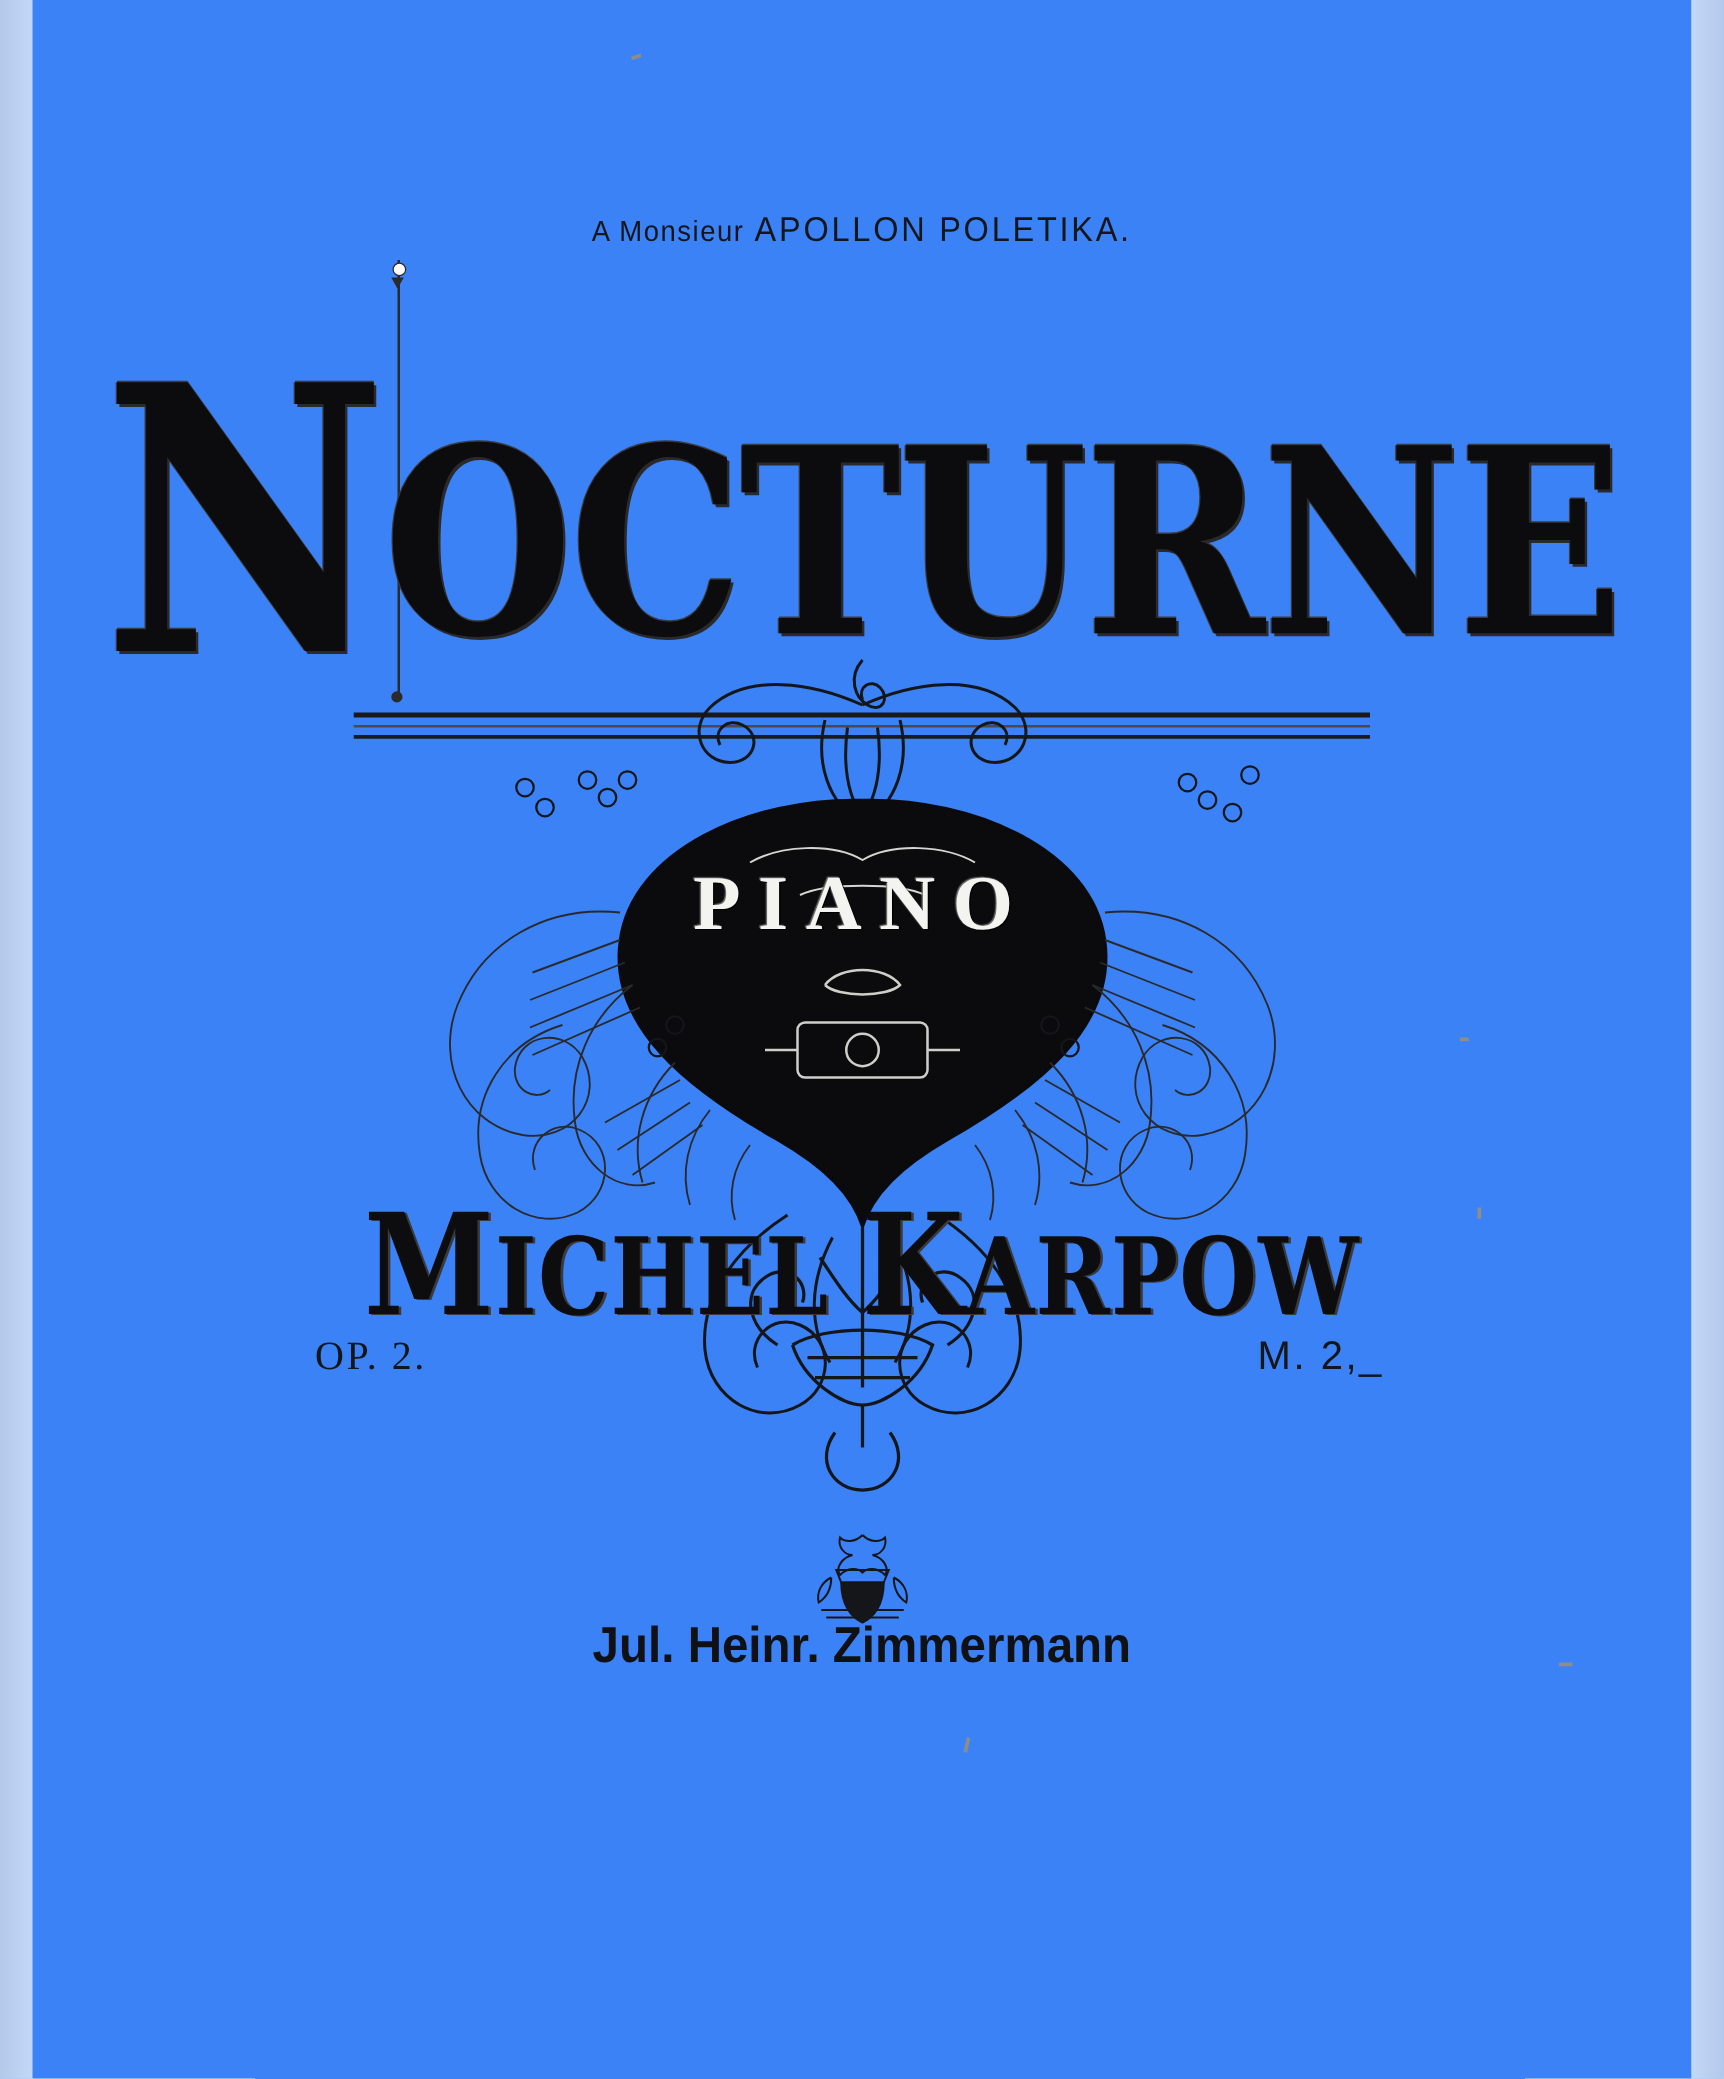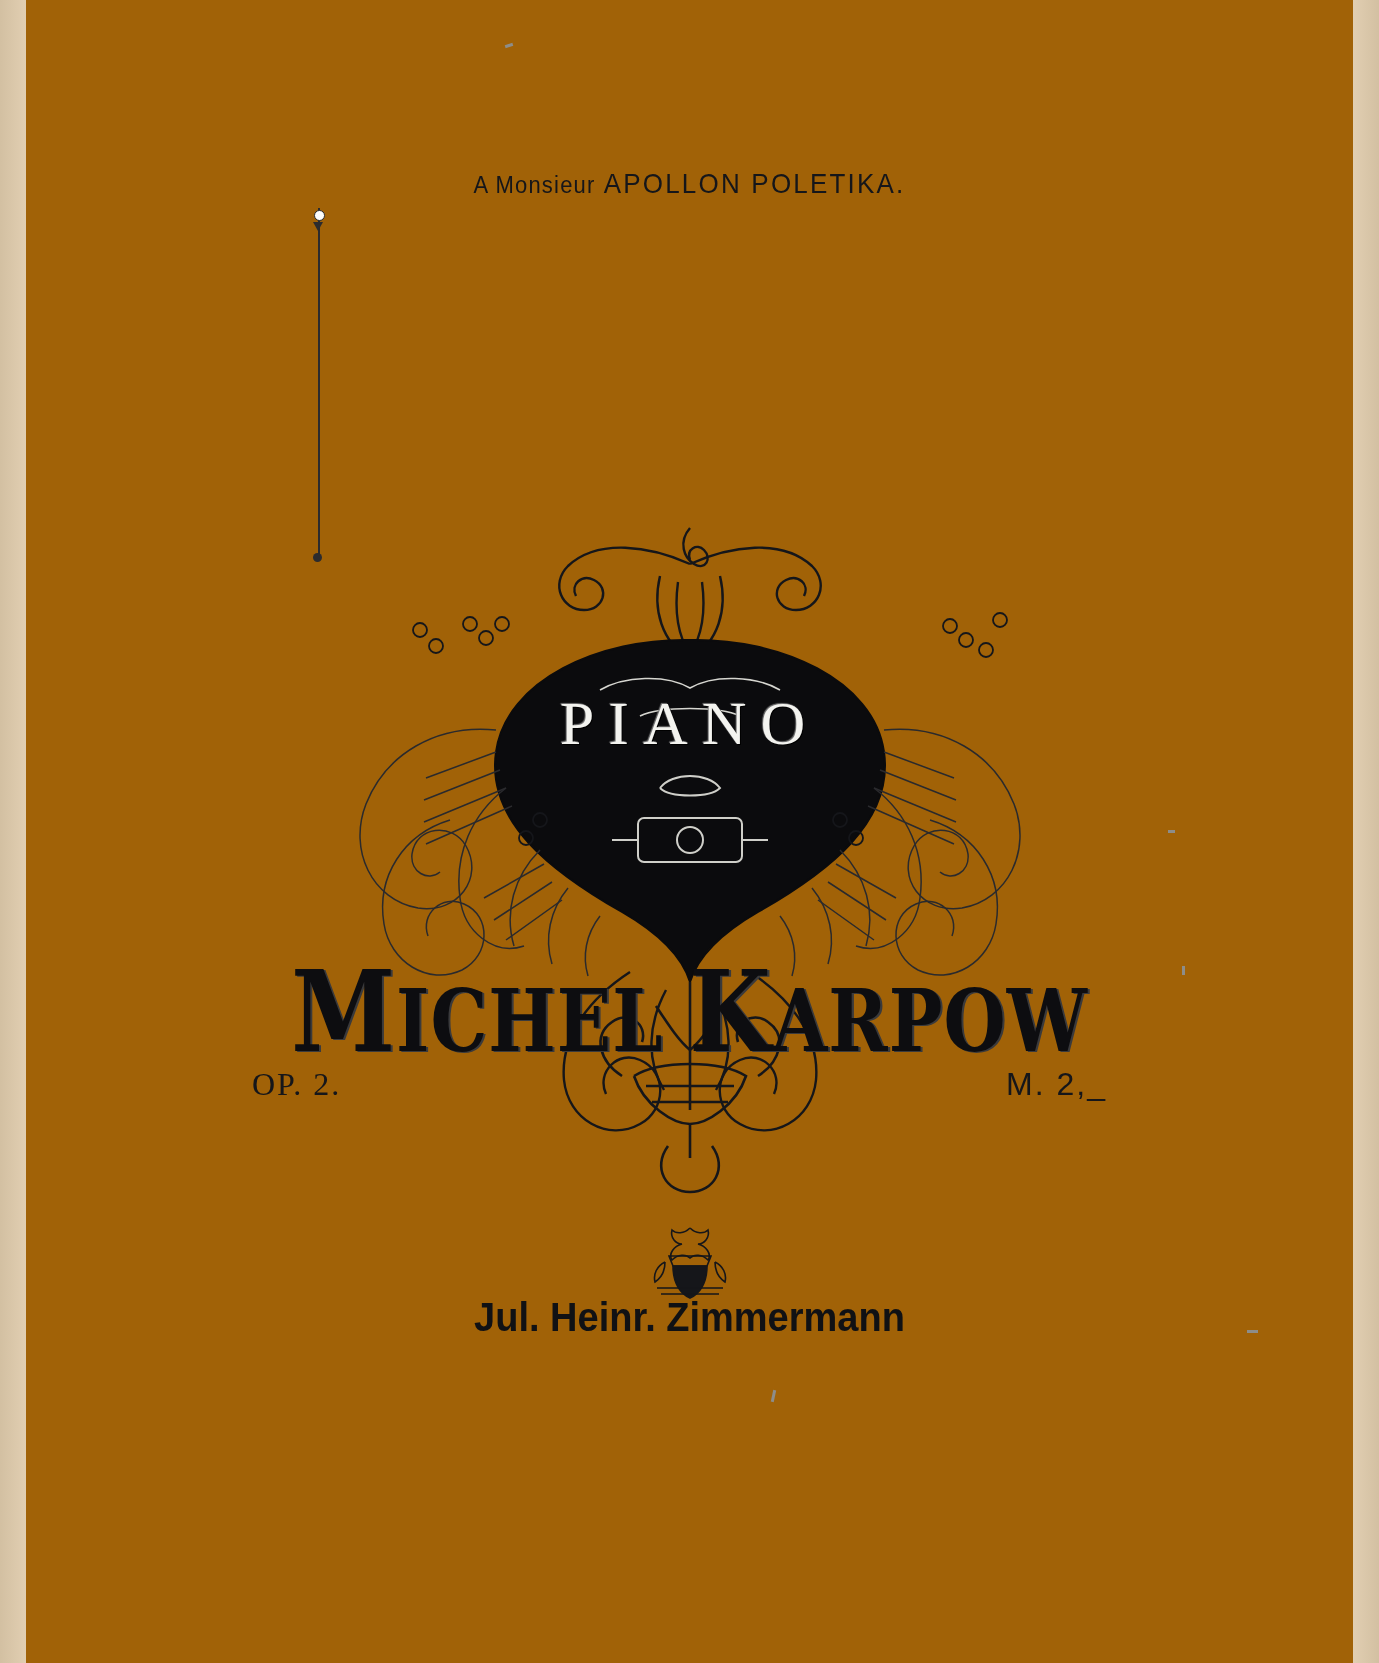--- a/index.html
+++ b/index.html
@@ -12,21 +12,21 @@
     height: 1663px;
     position: relative;
     font-family: "Liberation Sans", sans-serif;
     color: #111111;
     overflow: hidden;
   }
 
   .page {
     position: absolute;
     inset: 0;
-    background: #a16207;
+    background: #3b82f6;
   }
 
   
   .scan-edge-left,
   .scan-edge-right {
     position: absolute;
     top: 0;
     bottom: 0;
     width: 26px;
     background: linear-gradient(to right, #e8e8e4, #fdfdfb);
@@ -106,21 +106,21 @@
   }
   .ornament svg { display: block; width: 100%; height: 100%; }
 
   .piano-label {
     position: absolute;
     top: 688px;
     left: 0;
     right: 0;
     text-align: center;
     font-family: "Liberation Serif", serif;
-    font-weight: 400;
+    font-weight: 700;
     font-size: 62px;
     letter-spacing: 14px;
     color: #f3f3ef;
     text-shadow: 1px 1px 0 #000, -1px -1px 1px #777;
     z-index: 5;
   }
 
   
   .composer {
     position: absolute;
@@ -260,20 +260,28 @@
   <div class="dedication">
     <span class="small">A Monsieur</span>
     <span class="caps">APOLLON  POLETIKA.</span>
   </div>
 
   <div class="plumb"></div>
   <div class="plumb-dot"></div>
   <div class="plumb-arrow"></div>
   <div class="plumb-end"></div>
 
+  <div class="title-wrap">
+    <div class="title-text">
+      <span class="first">N</span><span>OCTURNE</span>
+    </div>
+    <div class="rule r1"></div>
+    <div class="rule r2"></div>
+    <div class="rule r3"></div>
+  </div>
 
   <div class="ornament">
     <svg viewBox="0 0 780 700" xmlns="http://www.w3.org/2000/svg">
       <g fill="none" stroke="#15161a" stroke-width="2.4">
 
         <path d="M390 8 c-12 14 -6 30 4 36 c12 7 18 -6 10 -14 c-7 -7 -18 -1 -14 10"></path>
         <path d="M390 44 c-40 -18 -92 -26 -122 2 c-18 18 -6 44 16 44 c20 0 26 -22 10 -30 c-12 -6 -24 4 -18 16"></path>
         <path d="M390 44 c40 -18 92 -26 122 2 c18 18 6 44 -16 44 c-20 0 -26 -22 -10 -30 c12 -6 24 4 18 16"></path>
         <path d="M360 56 c-8 34 2 66 30 84 c28 -18 38 -50 30 -84"></path>
         <path d="M378 62 c-4 30 0 54 12 72"></path>

